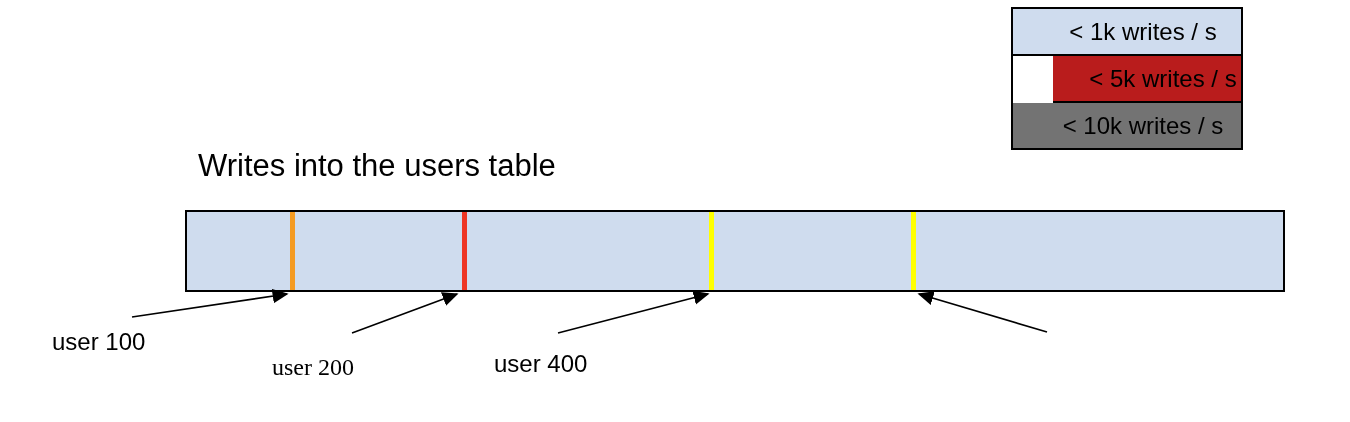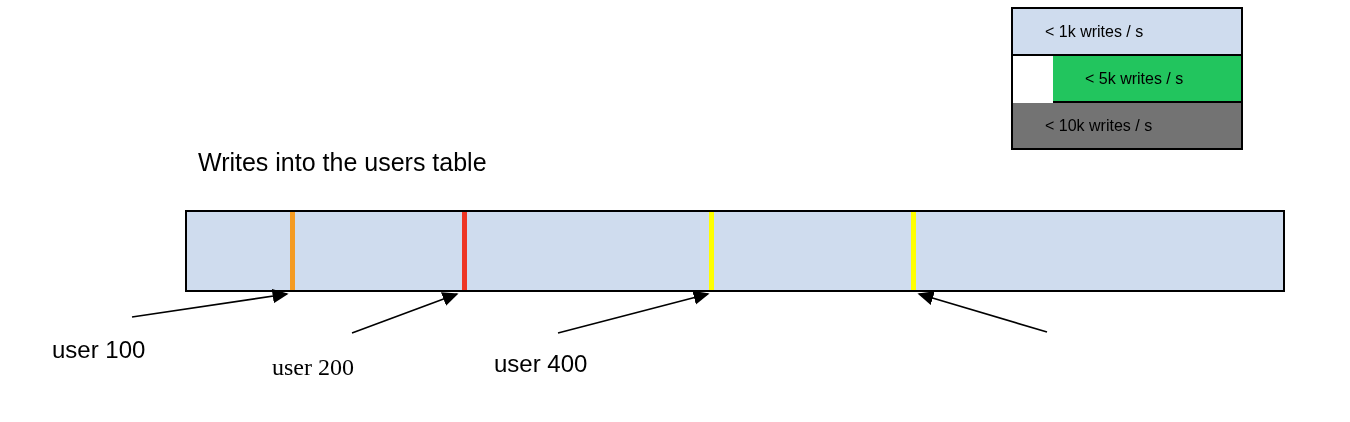--- a/index.html
+++ b/index.html
@@ -12,42 +12,42 @@
     position: relative;
     width: 1350px;
     height: 422px;
     background: #ffffff;
     overflow: hidden;
   }
   .title {
     position: absolute;
     left: 198px;
     top: 147px;
-    font-size: 25px;
+    font-size: 31px;
     line-height: 1.2;
     color: #000000;
     white-space: nowrap;
   }
   
   .legend {
     position: absolute;
     left: 1011px;
     top: 7px;
     width: 232px;
     border: 2px solid #000000;
     box-sizing: border-box;
     background: #ffffff;
   }
   .legend-row {
     height: 45px;
     border-bottom: 2px solid #000000;
     display: flex;
     align-items: center;
-    justify-content: flex-start;
-    font-size: 16px;
+    justify-content: center;
+    font-size: 24px;
     color: #000000;
     white-space: nowrap;
     padding-left: 32px;
   }
   .legend-row:last-child { border-bottom: none; }
   
   .bar {
     position: absolute;
     left: 185px;
     top: 210px;
@@ -72,37 +72,37 @@
     height: 422px;
     pointer-events: none;
   }
   
   .user-label {
     position: absolute;
     font-size: 24px;
     color: #000000;
     white-space: nowrap;
   }
-  .lbl-0 { left: 52px;  top: 336px; }
+  .lbl-0 { left: 52px;  top: 328px; }
   .lbl-1 { left: 272px; top: 354px; font-family: Liberation Serif, serif; }
   .lbl-2 { left: 494px; top: 350px; }
   .lbl-3 { left: 966px; top: 351px; }
 </style>
 </head>
 <body>
 
 <div class="canvas">
 
   <div class="title">Writes into the users table</div>
 
   <div class="legend" id="legend">
       <div class="legend-row" style="background: rgb(207, 220, 238);">
         <span>&lt; 1k writes / s</span>
       </div>
-      <div class="legend-row" style="background: #22c55e; margin-left: 40px;">
+      <div class="legend-row" style="background: #b91c1c; margin-left: 40px;">
         <span>&lt; 5k writes / s</span>
       </div>
       <div class="legend-row" style="background: #737373;">
         <span>&lt; 10k writes / s</span>
       </div>
     </div>
 
   <div class="bar" id="bar">
       <div class="stripe" style="left: 103px; background: rgb(244, 155, 35);"></div>
       <div class="stripe" style="left: 275px; background: rgb(238, 53, 36);"></div>

